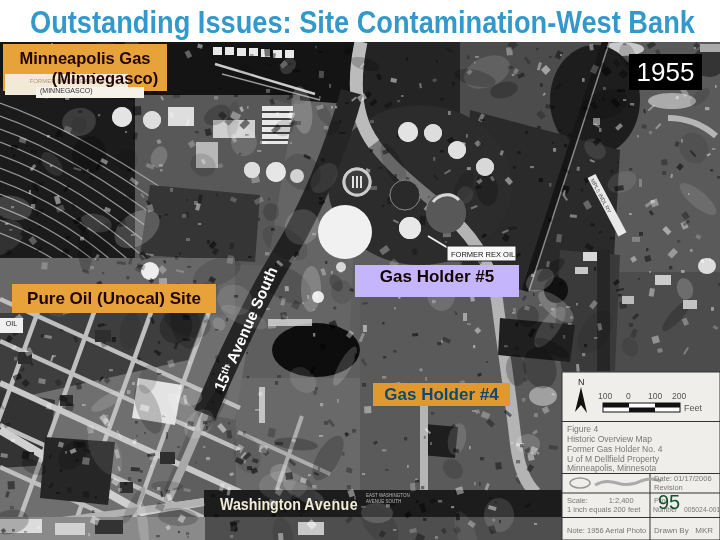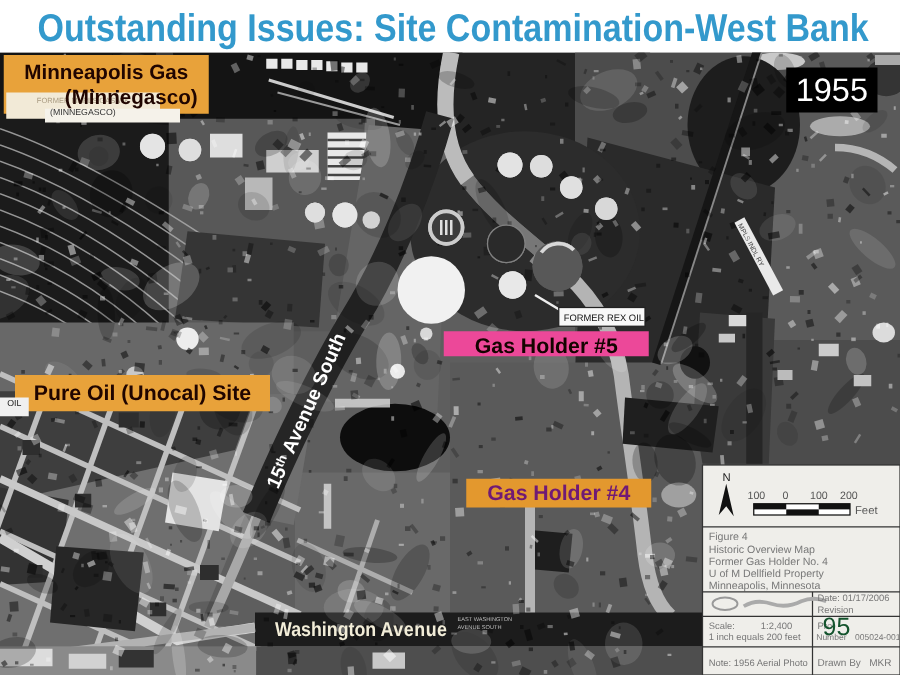--- a/index.html
+++ b/index.html
@@ -1270,27 +1270,27 @@
 <div class="abs" style="left:629px;top:54px;width:73px;height:36px;background:#000;color:#fff;font-size:26px;text-align:center;line-height:36px;">1955</div>
 
 <svg class="abs" style="left:420px;top:232px;" width="100" height="32" viewBox="0 0 100 32">
   <line x1="28" y1="16" x2="8" y2="4" stroke="#eee" stroke-width="2"></line>
   <rect x="27" y="14" width="69" height="15" fill="#f8f8f8" stroke="#222" stroke-width="1"></rect>
   <g transform="translate(31,25) scale(0.5)">
       <text x="0" y="0" font-size="15" fill="#111" font-family="Liberation Sans, sans-serif">FORMER REX OIL</text>
     </g>
 </svg>
 
-<div class="abs olabel" style="left:355px;top:265px;width:164px;height:20px;background:#ec4899;color:#140400;font-size:17px;line-height:24px;">Gas Holder #5</div>
-
-<div class="abs olabel" style="left:12px;top:284px;width:204px;height:29px;font-size:17px;line-height:29px;margin-top:16px;">Pure Oil (Unocal) Site</div>
+<div class="abs olabel" style="left:355px;top:265px;width:164px;height:32px;background:#c4b5fd;color:#140400;font-size:17px;line-height:24px;">Gas Holder #5</div>
+
+<div class="abs olabel" style="left:12px;top:284px;width:204px;height:29px;font-size:17px;line-height:29px;">Pure Oil (Unocal) Site</div>
 
 <div class="abs" style="left:151px;top:320px;width:190px;text-align:center;font-size:15.5px;font-weight:bold;color:#fff;transform:rotate(-66deg);transform-origin:center;">15<span style="font-size:10px;vertical-align:4px;">th</span> Avenue South</div>
 
-<div class="abs olabel" style="left:373px;top:383px;width:148px;height:23px;background:#e3982e;color:#701a75;font-size:17px;line-height:23px;">Gas Holder #4</div>
+<div class="abs olabel" style="left:373px;top:383px;width:137px;height:23px;background:#e3982e;color:#0c4a6e;font-size:17px;line-height:23px;">Gas Holder #4</div>
 
 <div class="abs" style="left:0;top:318px;width:23px;height:13px;background:#f0f0f0;color:#222;font-size:7px;text-align:center;padding-top:2px;">OIL</div>
 
 <div class="abs" style="left:220px;top:496px;font-size:16px;font-weight:bold;color:#f2edd8;transform-origin:0 0;transform:scaleX(0.89);white-space:nowrap;">Washington A<span style="letter-spacing:0.5px;">venue</span></div>
 
 <div class="abs" style="left:366px;top:493px;width:48px;color:#bbb;font-size:4.5px;line-height:5.5px;">EAST WASHINGTON<br>AVENUE SOUTH</div>
 
 <div class="abs" style="left:658px;top:491px;font-size:20px;color:#14532d;">95</div>
 
 </body></html>

